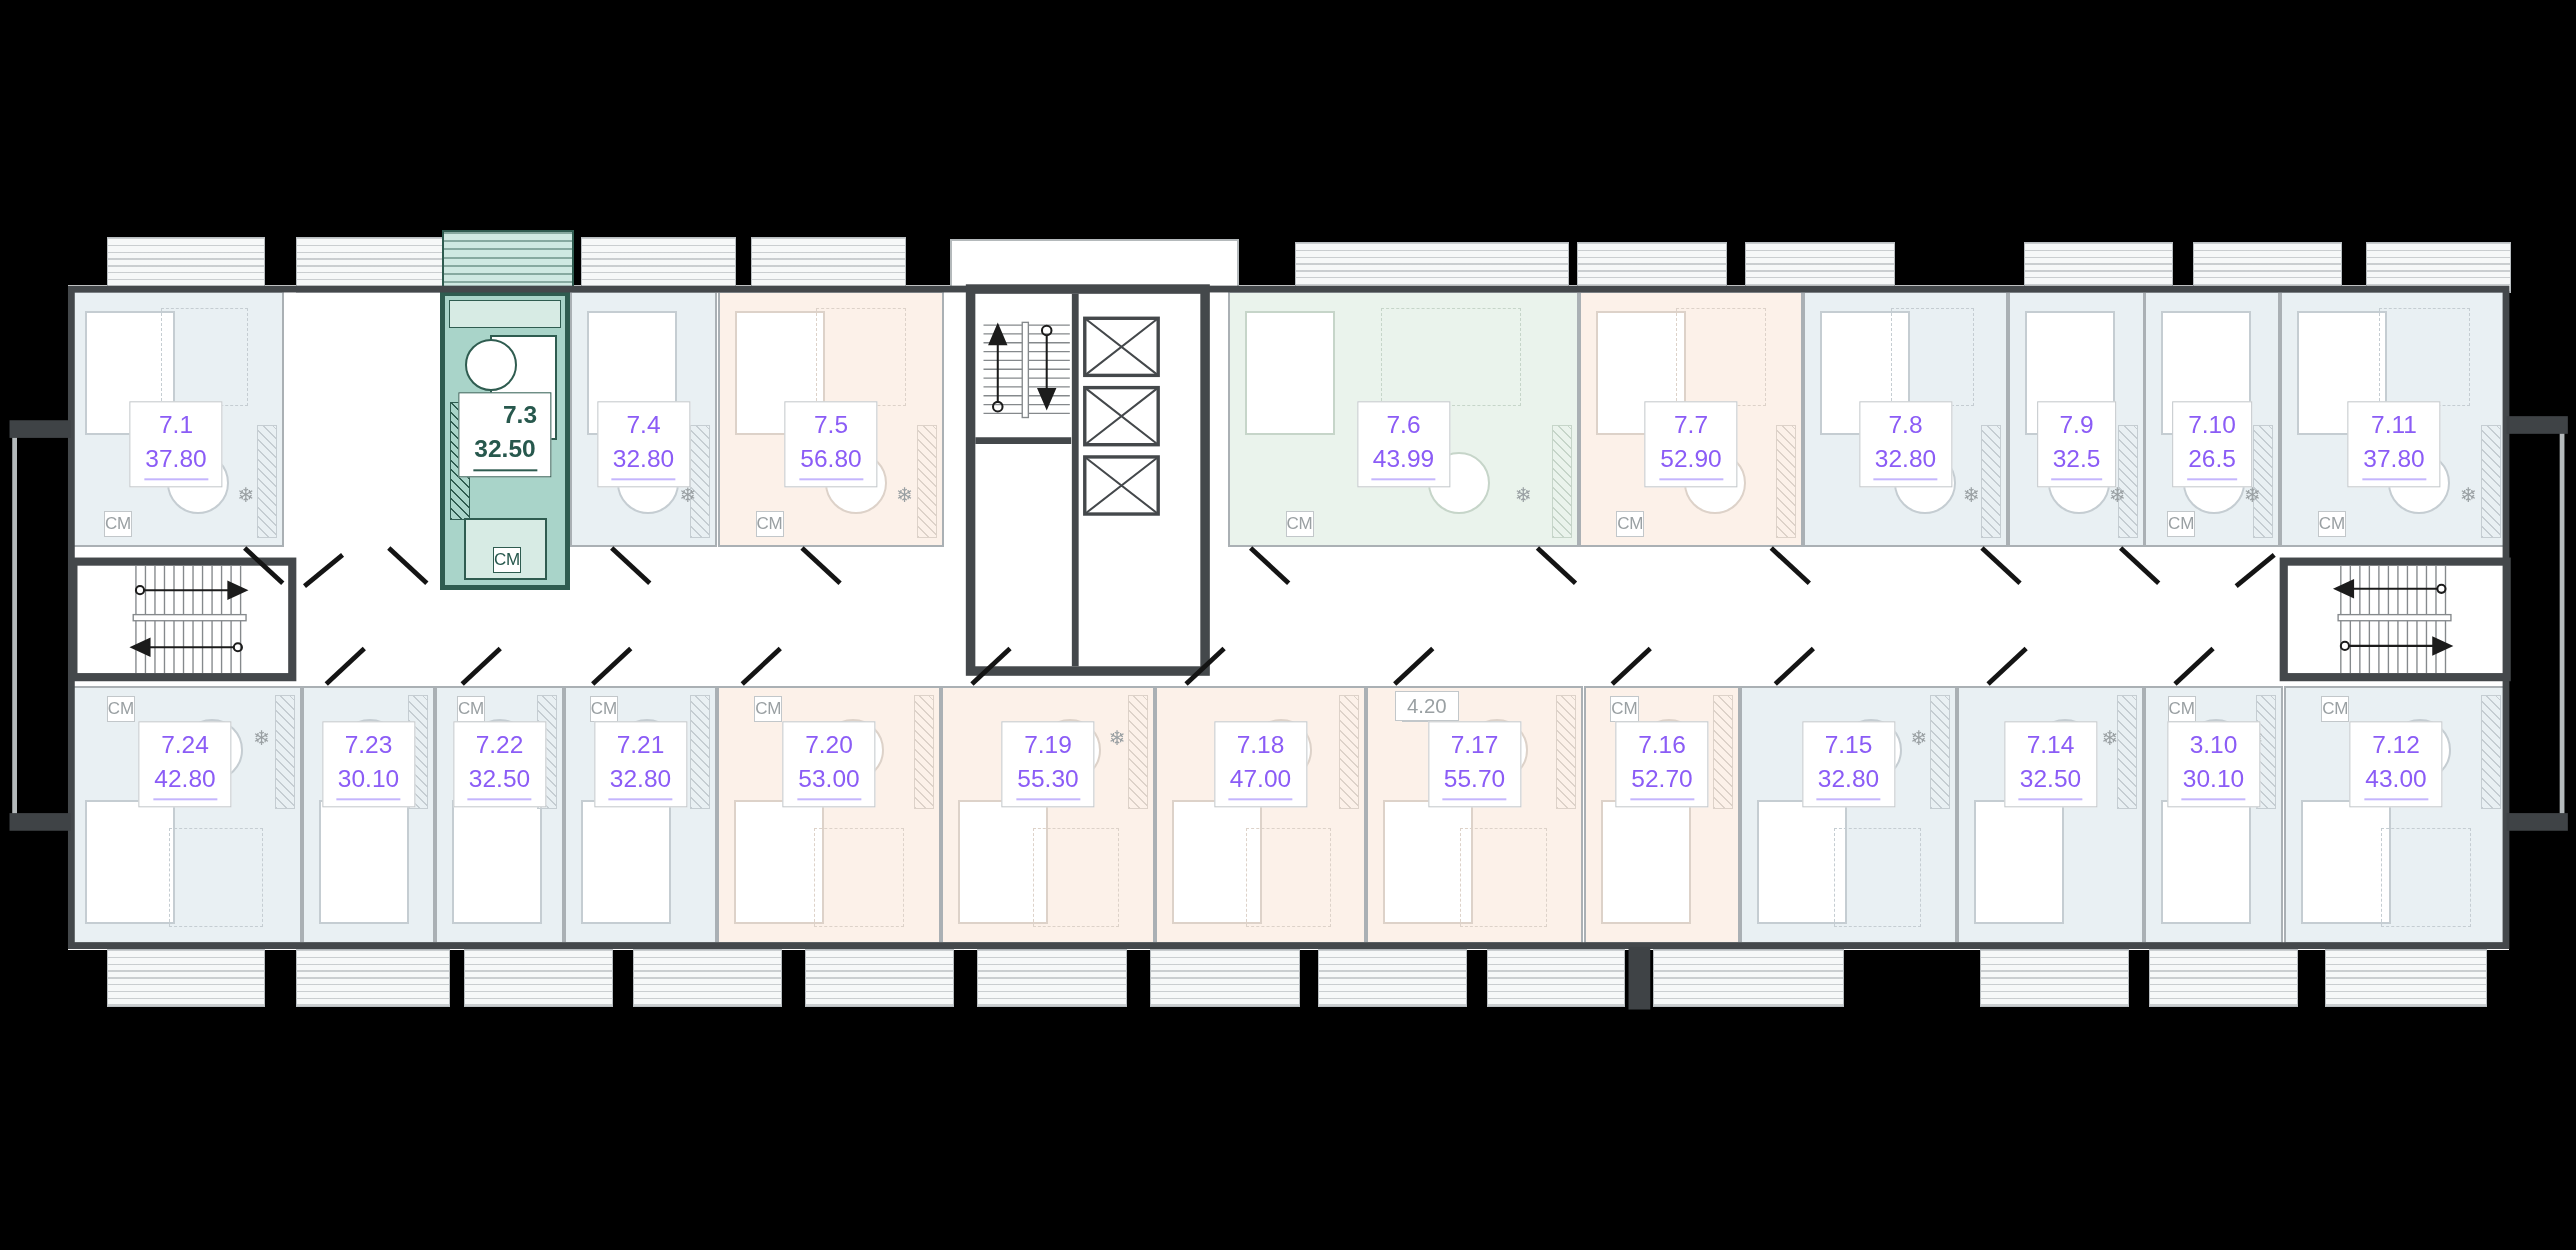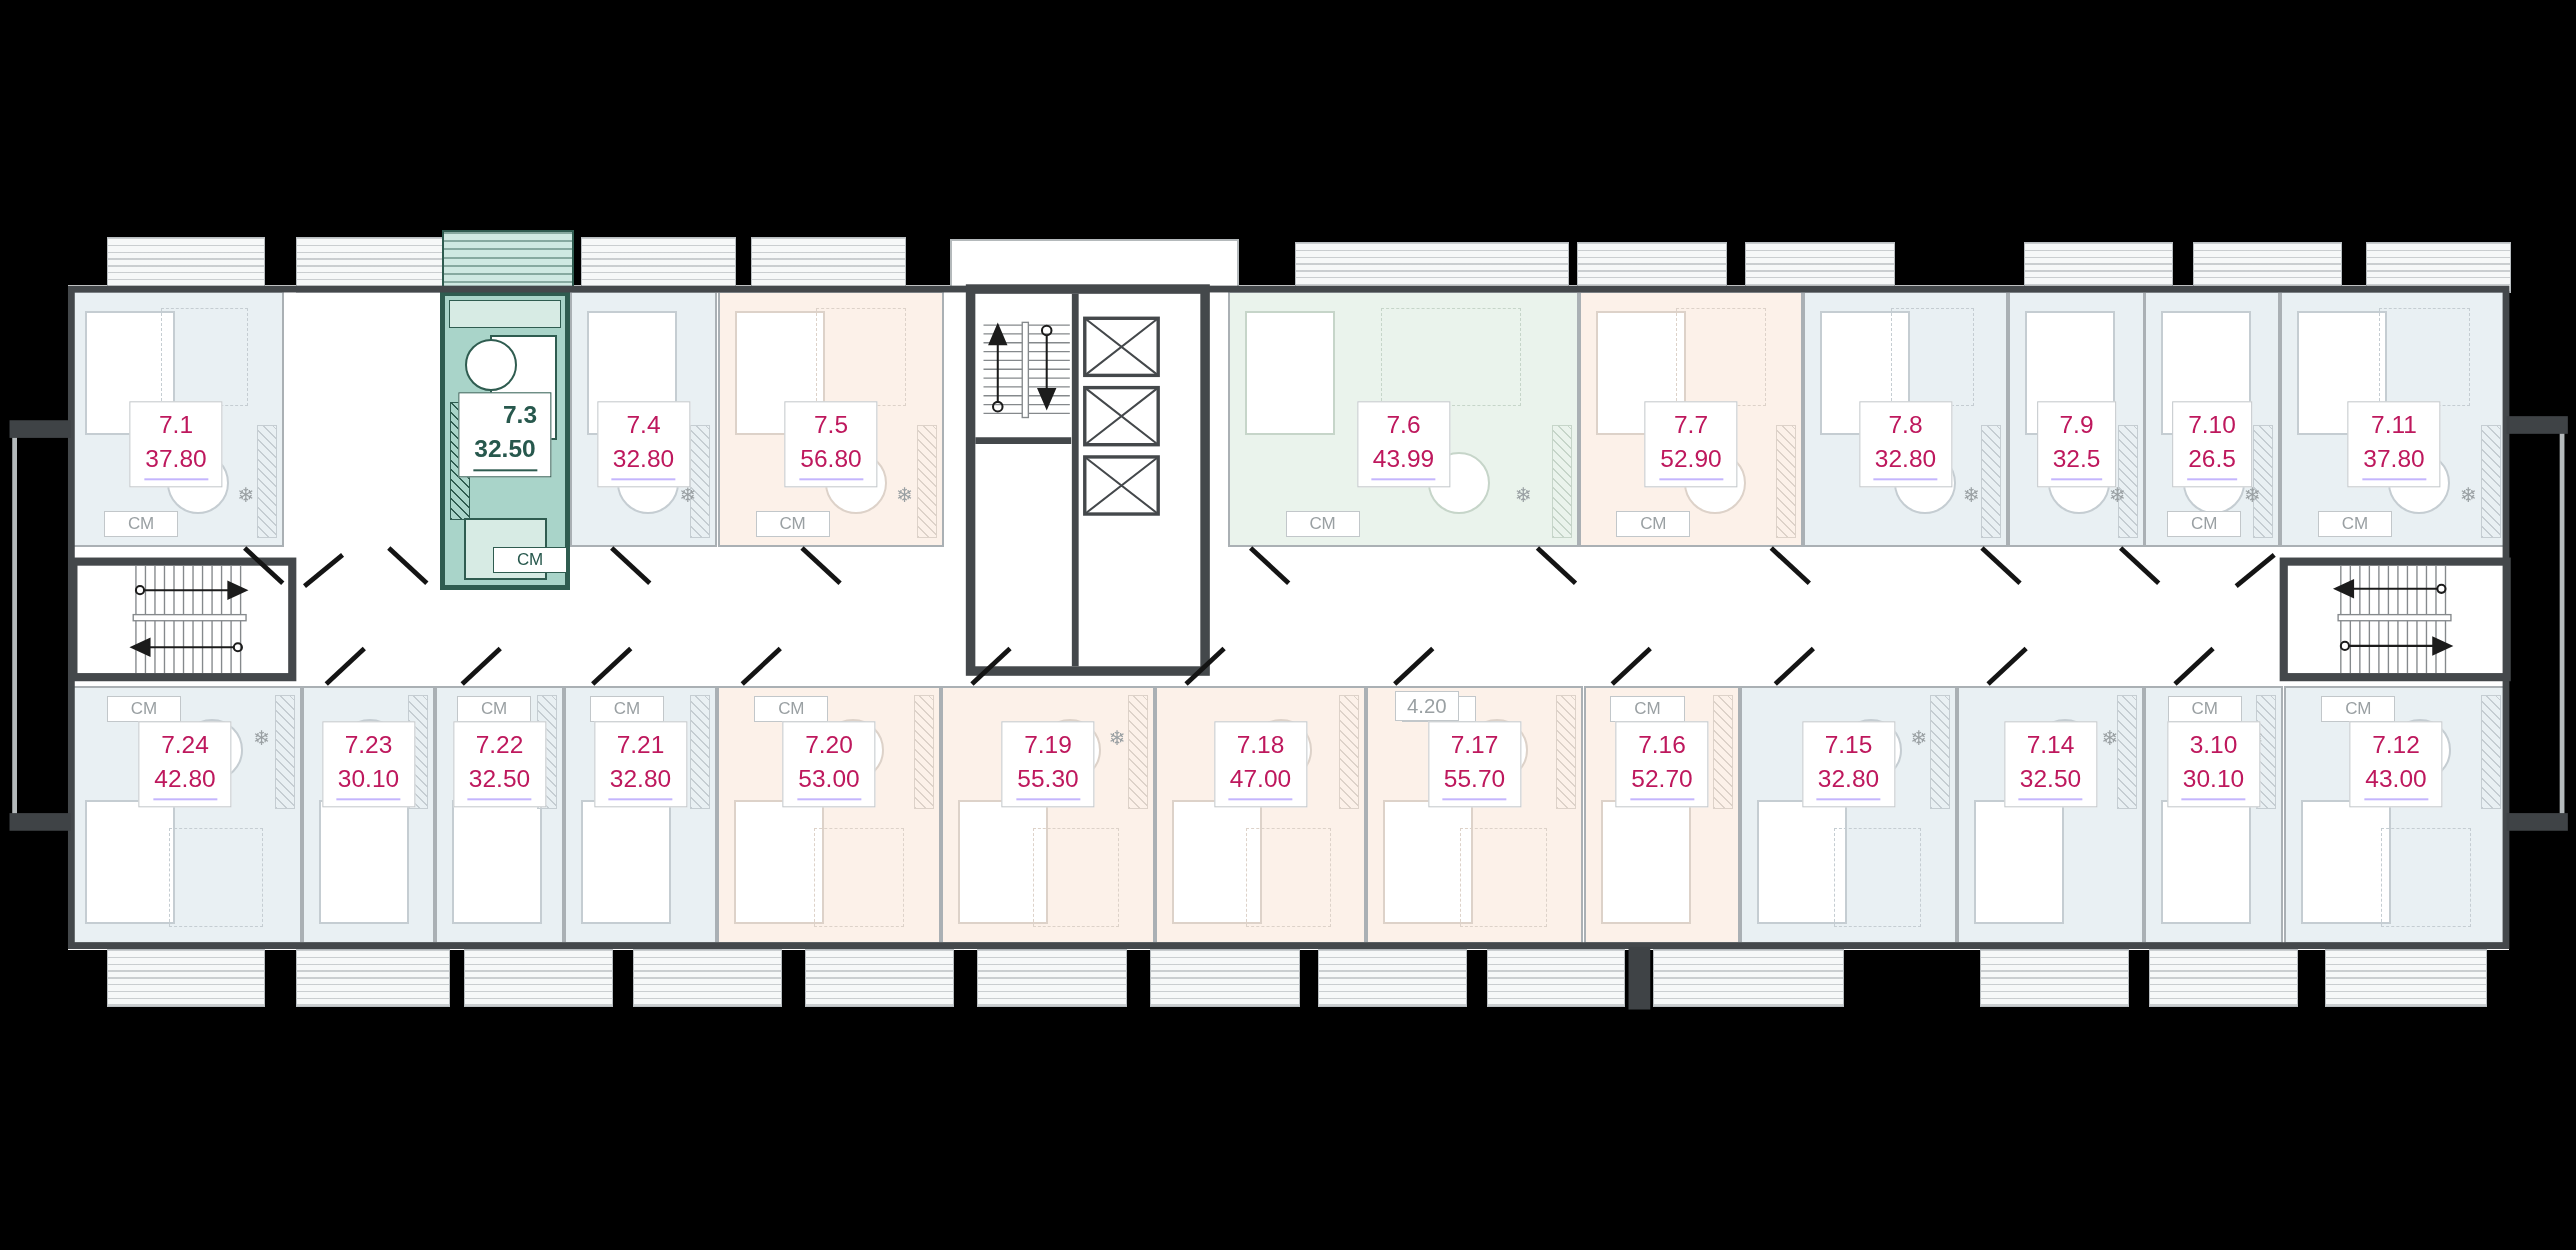--- a/index.html
+++ b/index.html
@@ -37,29 +37,29 @@
 
   
   .t-teal .bed{left:auto;right:8.2px;top:39px;width:63px;height:101px;border-color:#2f5c50;}
   .t-teal .tbl{top:43px;left:20.4px;width:48px;height:48px;bottom:auto;right:auto;border-color:#2f5c50;}
   .t-teal .wrd{left:5.4px;right:auto;top:auto;bottom:65px;height:40%;border-color:#2f5c50;}
   .kstrip{position:absolute;left:4.1px;right:4.1px;top:4.1px;height:26px;background:#d7ebe4;border:1.4px solid #2f5c50;}
   .bath{position:absolute;left:16%;width:66%;bottom:5.4px;height:58px;background:#d7ebe4;border:2px solid #2f5c50;}
 
   
   .ulabel{position:absolute;left:50%;transform:translate(-50%,-50%);background:#fff;
-          border:1.4px solid #c2c7ca;padding:5.4px 13.6px;text-align:center;color:#be185d;
+          border:1.4px solid #c2c7ca;padding:5.4px 13.6px;text-align:center;color:#8b5cf6;
           font-size:24.5px;line-height:1.4;white-space:nowrap;z-index:6;}
   .r-top .ulabel{top:60%;} .r-bottom .ulabel{top:30%;}
   .ulabel .area{display:inline-block;border-bottom:2px solid #c4b5fd;padding:0 1.4px 2px;}
   .t-teal .ulabel{top:48%;color:#27584d;border-color:#2f5c50;font-weight:700;text-align:right;}
   .t-teal .ulabel .area{border-bottom-color:#2f5c50;}
 
   .chip{position:absolute;background:#fff;border:1.4px solid #c2c7ca;color:#9aa0a3;
-        font-size:17px;padding:2px 23px;z-index:5;}
+        font-size:17px;padding:2px 0;z-index:5;}
   .r-top .chip{left:16%;bottom:8.2px;} .r-bottom .chip{left:16%;top:8.2px;}
   .t-teal .chip{left:40%;bottom:12.2px;color:#27584d;border-color:#2f5c50;}
   .flake{position:absolute;color:#9aa0a3;font-size:20.4px;z-index:5;}
   .r-top .flake{right:13%;bottom:38px;} .r-bottom .flake{right:13%;top:38px;}
   .t-teal .flake{right:20%;top:56%;bottom:auto;color:#2f5c50;}
 
   .minilabel{position:absolute;left:1395px;top:691px;background:#fff;border:1.4px solid #c2c7ca;
              color:#9aa0a3;font-size:20.4px;padding:2.7px 11px;z-index:6;}
 
   svg.details{position:absolute;left:0;top:0;z-index:4;pointer-events:none;}

